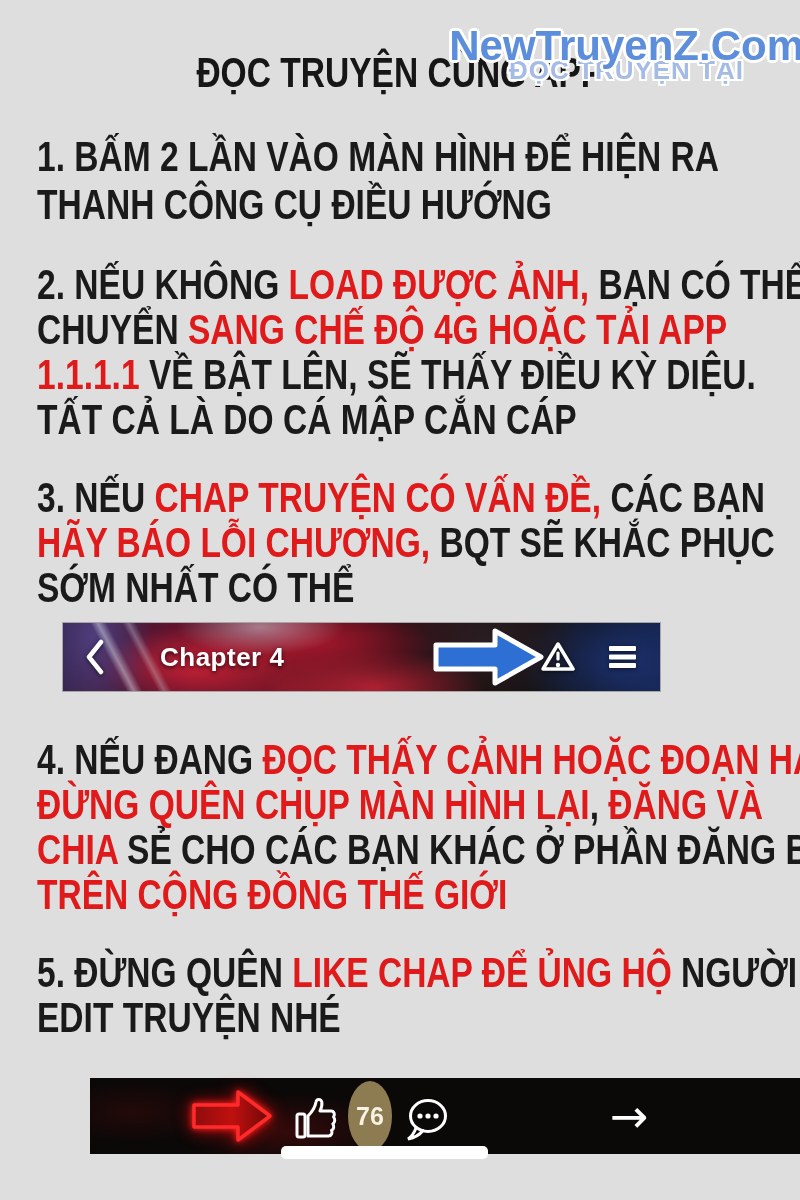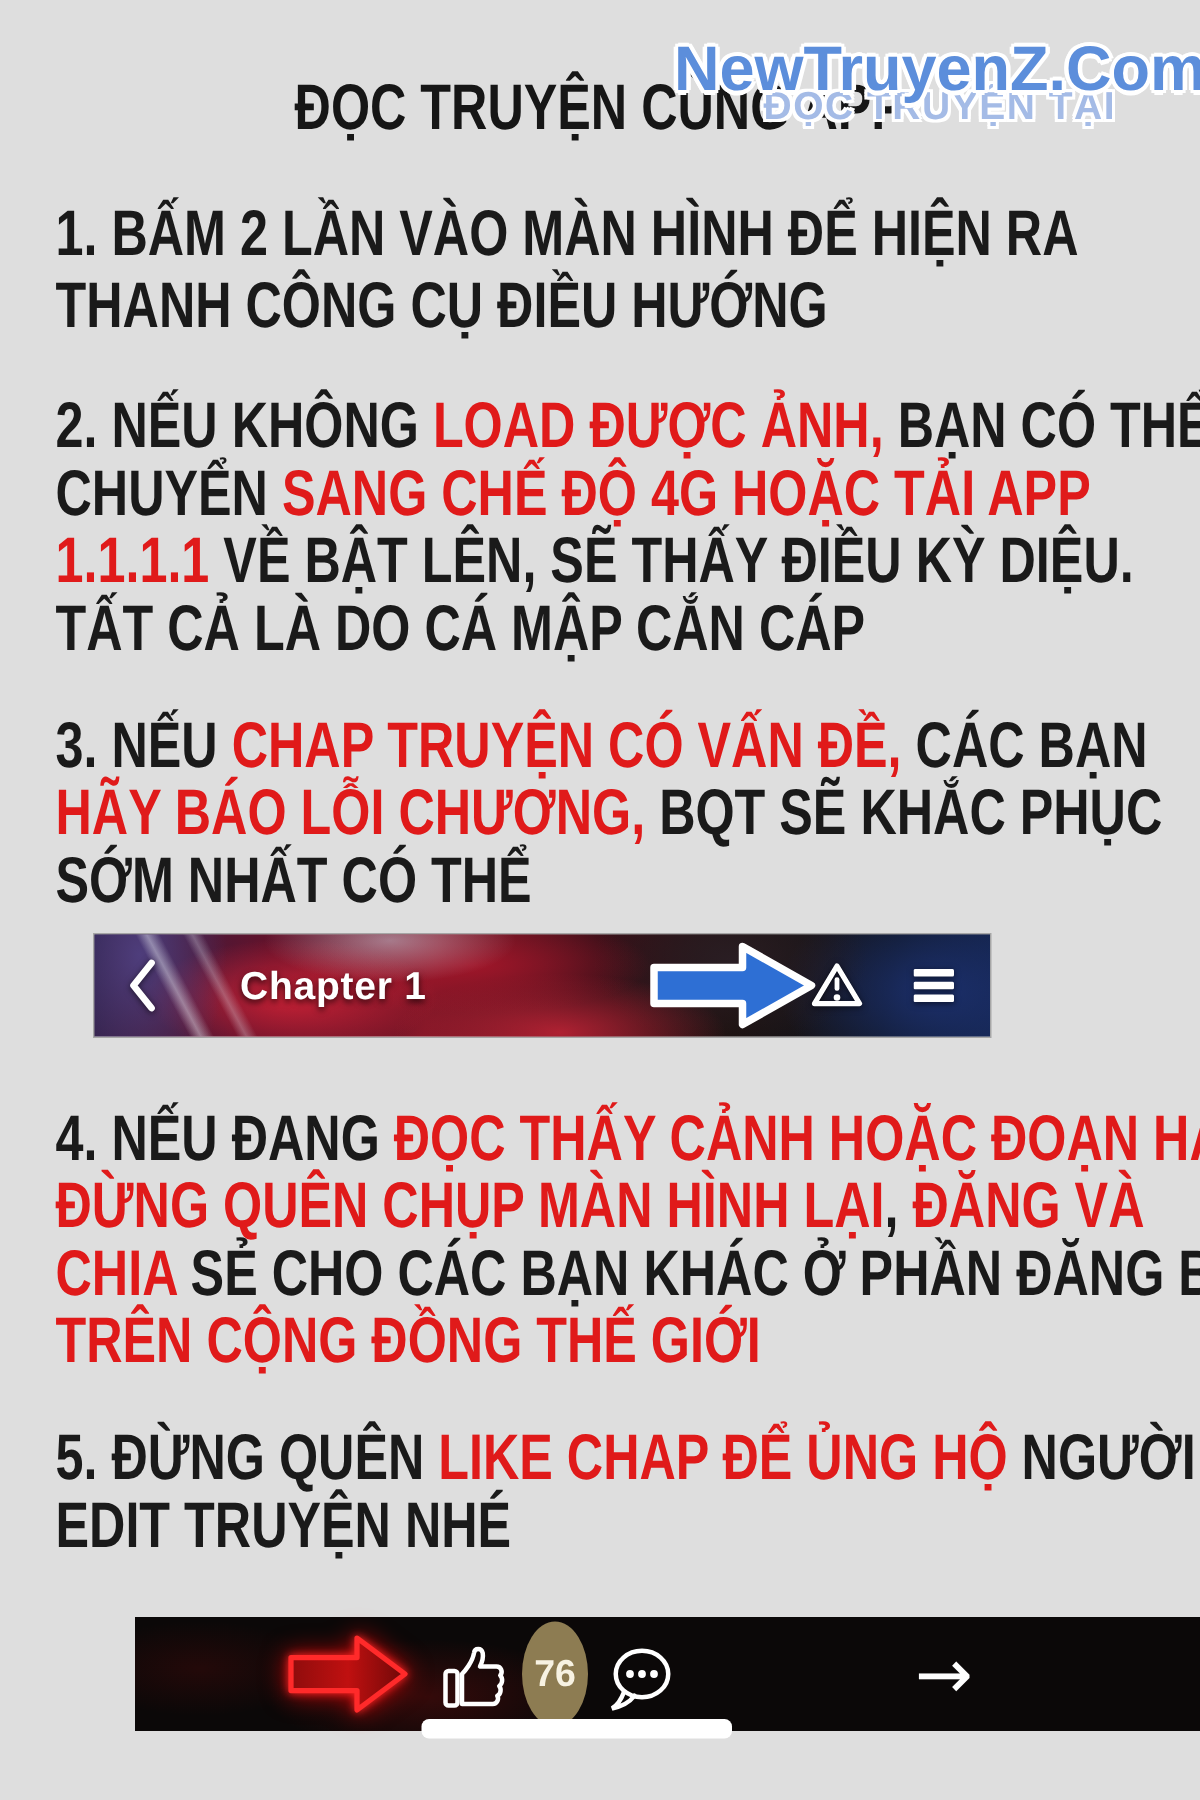--- a/index.html
+++ b/index.html
@@ -118,21 +118,21 @@
   <div class="para p3">
     <div><span class="k">3. NẾU </span><span class="r">CHAP TRUYỆN CÓ VẤN ĐỀ,</span><span class="k"> CÁC BẠN</span></div>
     <div><span class="r">HÃY BÁO LỖI CHƯƠNG,</span><span class="k"> BQT SẼ KHẮC PHỤC</span></div>
     <div><span class="k">SỚM NHẤT CÓ THỂ</span></div>
   </div>
 
   <div class="chapter-bar">
     <svg class="cb-back" width="20" height="36" viewBox="0 0 20 36">
       <polyline points="16,3 4,18 16,33" fill="none" stroke="#fff" stroke-width="4.5" stroke-linecap="round" stroke-linejoin="round"></polyline>
     </svg>
-    <div class="cb-title">Chapter 1</div>
+    <div class="cb-title">Chapter 4</div>
     <svg class="cb-arrow" width="112" height="62" viewBox="0 0 112 62">
       <polygon points="3,19 62,19 62,5 108,31 62,57 62,43 3,43" fill="#2e6fd4" stroke="#fff" stroke-width="5" stroke-linejoin="round"></polygon>
     </svg>
     <svg class="cb-warning" width="36" height="32" viewBox="0 0 36 32">
       <path d="M18 3 L33 28 L3 28 Z" fill="none" stroke="#fff" stroke-width="3.5" stroke-linejoin="round"></path>
       <rect x="16.4" y="10.5" width="3.2" height="9" rx="1.5" fill="#fff"></rect>
       <circle cx="18" cy="24" r="2.2" fill="#fff"></circle>
     </svg>
     <svg class="cb-menu" width="27" height="24" viewBox="0 0 27 24">
       <rect x="0" y="1" width="27" height="5" rx="1" fill="#fff"></rect>

